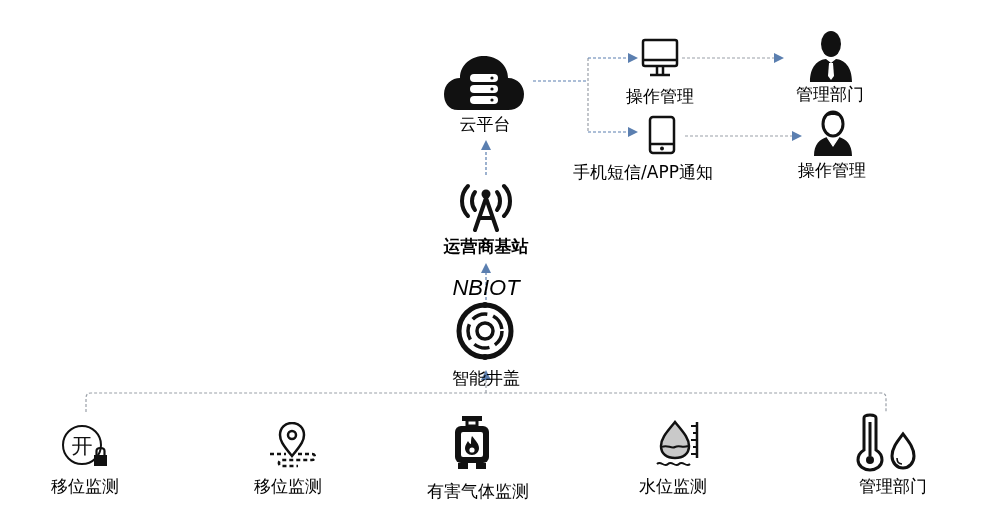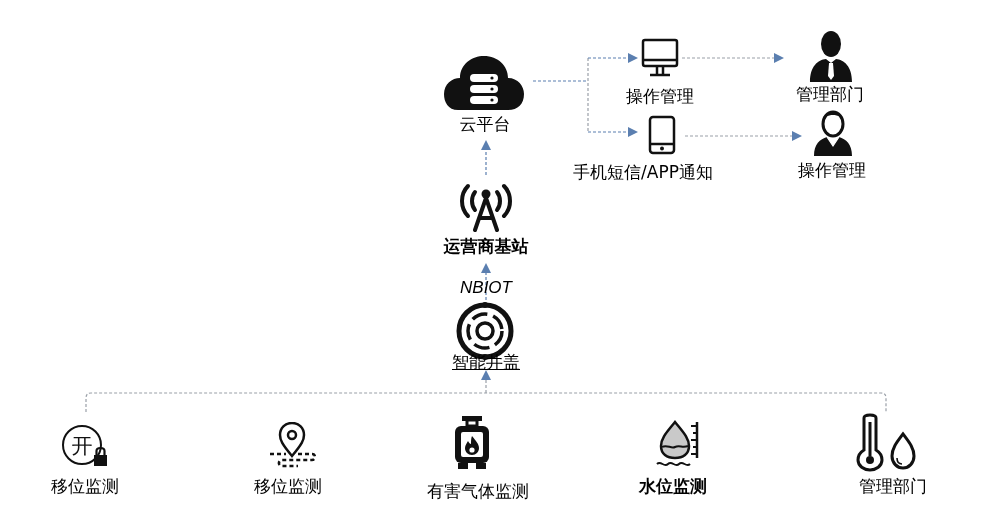--- a/index.html
+++ b/index.html
@@ -1,20 +1,20 @@
 <!DOCTYPE html>
 <html><head>
   <meta charset="utf-8">
   <style>
     html, body { margin: 0; padding: 0; background: #ffffff; }
     body { width: 996px; height: 505px; position: relative; overflow: hidden;
            font-family: "DejaVu Sans", "Liberation Sans", sans-serif; color: #1a1a1a; }
     .abs { position: absolute; }
     .label { position: absolute; font-size: 17px; line-height: 20px; white-space: nowrap; text-align: center; color: #000000; }
-    .italic { font-style: italic; font-family: "Liberation Sans", sans-serif; font-size: 17px; }
+    .italic { font-style: italic; font-family: "Liberation Sans", sans-serif; font-size: 22px; }
     svg { display: block; }
     .connectors { position: absolute; left: 0; top: 0; }
   </style>
 </head>
 <body>
 
 <svg class="connectors" width="996" height="505" viewBox="0 0 996 505">
   <defs>
     <marker id="arr" markerWidth="10" markerHeight="10" refX="8" refY="5" orient="auto" markerUnits="userSpaceOnUse">
       <path d="M0,0 L10,5 L0,10 z" fill="#5b7fb0"></path>
@@ -106,21 +106,21 @@
 
 <div class="abs" style="left:456px; top:302px;">
   <svg width="58" height="58" viewBox="0 0 58 58">
     <circle cx="29" cy="29" r="26" fill="none" stroke="#111" stroke-width="5"></circle>
     <circle cx="29" cy="29" r="17" fill="none" stroke="#111" stroke-width="3.5" stroke-dasharray="16,6"></circle>
     <circle cx="29" cy="29" r="8" fill="none" stroke="#111" stroke-width="3.5"></circle>
     <circle cx="29" cy="3" r="3" fill="#111"></circle>
     <circle cx="29" cy="55" r="3" fill="#111"></circle>
   </svg>
 </div>
-<div class="label" style="left:436px; top:352px; width:100px;text-decoration:underline;">智能井盖</div>
+<div class="label" style="left:436px; top:368px; width:100px;">智能井盖</div>
 
 <div class="abs" style="left:60px; top:424px;">
   <svg width="50" height="44" viewBox="0 0 50 44">
     <circle cx="22" cy="21" r="19" fill="none" stroke="#111" stroke-width="2"></circle>
     <text x="22" y="29" text-anchor="middle" font-size="21" font-family="DejaVu Sans, sans-serif" fill="#111">开</text>
     <rect x="34" y="31" width="13" height="11" fill="#111"></rect>
     <path d="M36.5,31 L36.5,27 C36.5,23 44.5,23 44.5,27 L44.5,31" fill="none" stroke="#111" stroke-width="2.2"></path>
     <rect x="32" y="24" width="2" height="2" fill="#fff"></rect>
   </svg>
 </div>
@@ -155,21 +155,21 @@
     <path d="M7,27 C12,24 16,29 20,27 C24,25 28,28 33,26" fill="none" stroke="#111" stroke-width="2"></path>
     <path d="M2,44 C6,40 9,48 13,44 C17,40 20,48 24,44 C28,40 31,48 35,44" fill="none" stroke="#111" stroke-width="2"></path>
     <line x1="42" y1="2" x2="42" y2="38" stroke="#111" stroke-width="2.5"></line>
     <line x1="36" y1="6" x2="42" y2="6" stroke="#111" stroke-width="2"></line>
     <line x1="38" y1="13" x2="42" y2="13" stroke="#111" stroke-width="2"></line>
     <line x1="36" y1="20" x2="42" y2="20" stroke="#111" stroke-width="2"></line>
     <line x1="38" y1="27" x2="42" y2="27" stroke="#111" stroke-width="2"></line>
     <line x1="36" y1="34" x2="42" y2="34" stroke="#111" stroke-width="2"></line>
   </svg>
 </div>
-<div class="label" style="left:628px; top:476px; width:90px;font-weight:bold;">水位监测</div>
+<div class="label" style="left:628px; top:476px; width:90px;">水位监测</div>
 
 <div class="abs" style="left:856px; top:412px;">
   <svg width="62" height="60" viewBox="0 0 62 60">
     <path d="M8,6 C8,2 20,2 20,6 L20,38 C25,41 26,46 26,48 C26,54 20,58 14,58 C8,58 2,54 2,48 C2,46 3,41 8,38 Z" fill="none" stroke="#111" stroke-width="3"></path>
     <line x1="14" y1="10" x2="14" y2="44" stroke="#111" stroke-width="3"></line>
     <circle cx="14" cy="48" r="4" fill="#111"></circle>
     <path d="M47,22 C53,30 58,36 58,44 C58,51 53,56 47,56 C41,56 36,51 36,44 C36,36 41,30 47,22 Z" fill="none" stroke="#111" stroke-width="3"></path>
     <path d="M41,46 C41,50 43,52 46,52" fill="none" stroke="#111" stroke-width="1.6"></path>
   </svg>
 </div>

